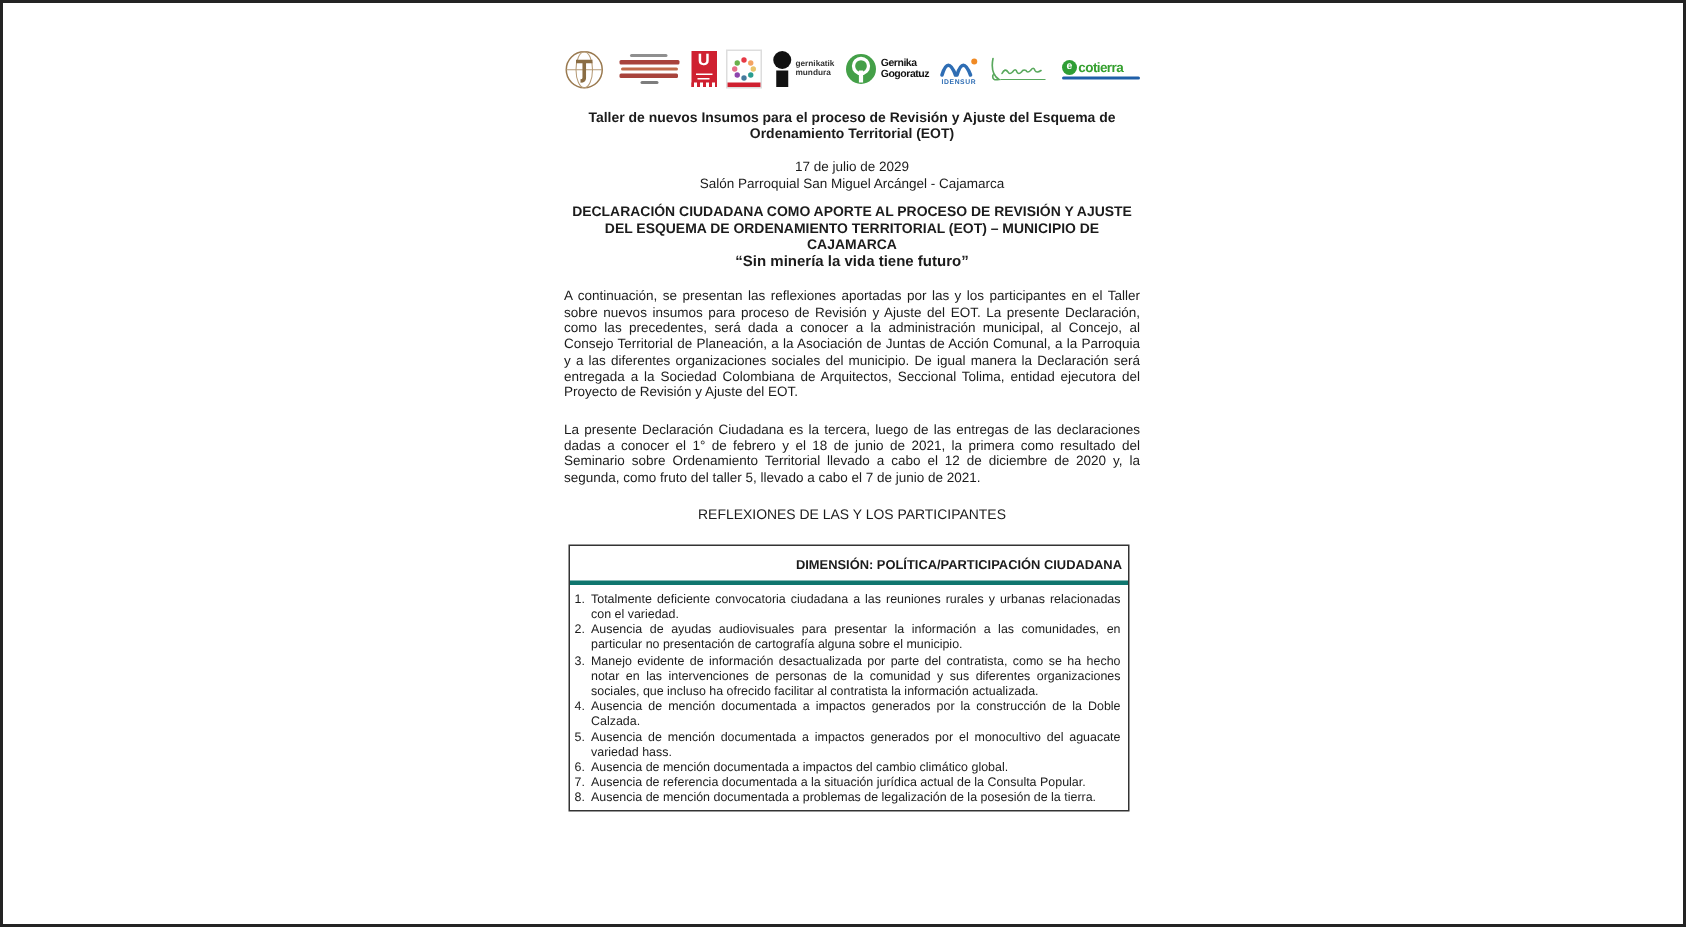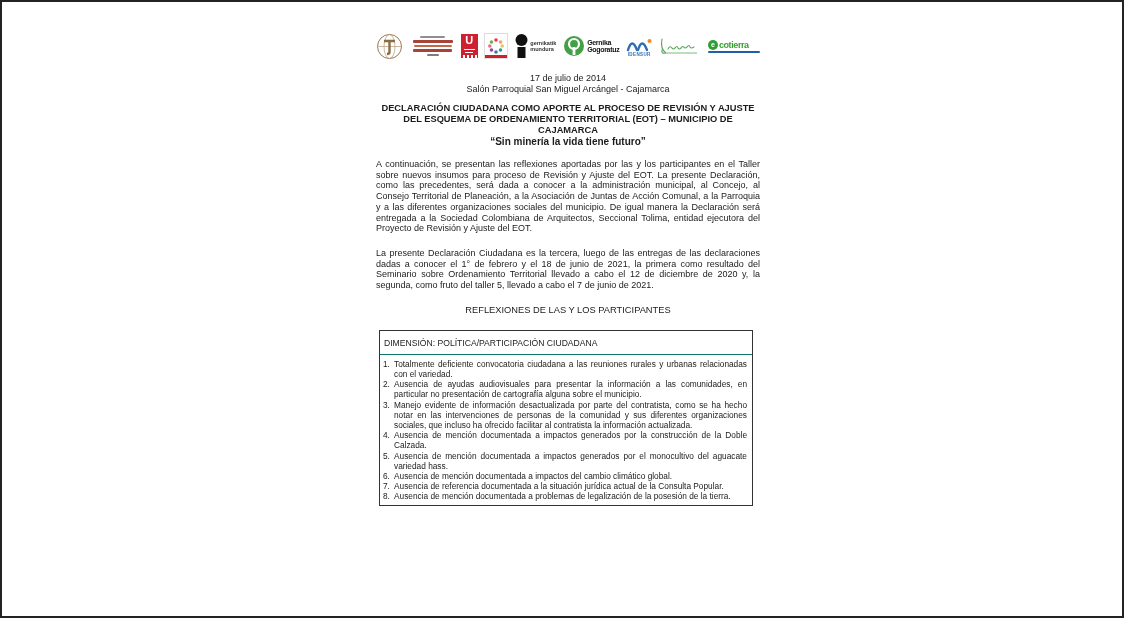--- a/index.html
+++ b/index.html
@@ -54,22 +54,22 @@
   .title { font-size: 9.3px; font-weight: bold; line-height: 11px; margin: 0 0 11px 0; }
   .meta  { font-size: 9px; line-height: 10.5px; margin: 0 0 9px 0; }
   .decl  { font-size: 9.3px; font-weight: bold; line-height: 11px; margin: 0; }
   .slogan{ font-size: 10px; font-weight: bold; line-height: 11px; margin: 0 0 12px 0; }
   .para  { font-size: 9px; line-height: 10.7px; text-align: justify; margin: 0 0 14px 0; }
   .section { font-size: 9.3px; font-weight: normal; line-height: 11px; margin: 0 0 14px 0; }
   .intro { font-size: 9px; line-height: 10.7px; text-align: justify; margin: 0 0 9px 0; }
   
   .rtable { border: 1px solid #333; width: 372px; margin-left: 3px; }
   .rtable-header {
-    font-size: 8.6px; font-weight: normal; text-align: left;
-    padding: 7px 4px 6px 4px; border-bottom: 1px solid #0f766e;
+    font-size: 8.6px; font-weight: bold; text-align: right;
+    padding: 7px 4px 6px 4px; border-bottom: 3px solid #0f766e;
   }
   .rtable-body { padding: 4px 5px 3px 3px; }
   .ritem { display: flex; font-size: 8.3px; line-height: 10.2px; }
   .ritem .num { width: 11px; flex: 0 0 11px; text-align: left; }
   .ritem .txt { flex: 1; text-align: justify; }
 </style>
 </head>
 <body>
 
 <div class="canvas">
@@ -156,23 +156,24 @@
 
       <span class="logo ecotierra">
         <span class="ecorow">
           <span class="ecircle">e</span>
           <span class="ecotxt">cotierra</span>
         </span>
         <span class="ecoline"></span>
       </span>
     </div>
 
+    <p class="title t-center">Taller de nuevos Insumos para el proceso de Revisión y Ajuste del Esquema de Ordenamiento Territorial (EOT)</p>
 
     <p class="meta t-center">
-      <span>17 de julio de 2014</span><br>
+      <span>17 de julio de 2029</span><br>
       <span>Salón Parroquial San Miguel Arcángel - Cajamarca</span>
     </p>
 
     <p class="decl t-center">DECLARACIÓN CIUDADANA COMO APORTE AL PROCESO DE REVISIÓN Y AJUSTE DEL ESQUEMA DE ORDENAMIENTO TERRITORIAL (EOT) – MUNICIPIO DE CAJAMARCA</p>
     <p class="slogan t-center">“Sin minería la vida tiene futuro”</p>
 
     <p class="para">A continuación, se presentan las reflexiones aportadas por las y los participantes en el Taller sobre nuevos insumos para proceso de Revisión y Ajuste del EOT. La presente Declaración, como las precedentes, será dada a conocer a la administración municipal, al Concejo, al Consejo Territorial de Planeación, a la Asociación de Juntas de Acción Comunal, a la Parroquia y a las diferentes organizaciones sociales del municipio. De igual manera la Declaración será entregada a la Sociedad Colombiana de Arquitectos, Seccional Tolima, entidad ejecutora del Proyecto de Revisión y Ajuste del EOT.</p>
     <p class="para">La presente Declaración Ciudadana es la tercera, luego de las entregas de las declaraciones dadas a conocer el 1° de febrero y el 18 de junio de 2021, la primera como resultado del Seminario sobre Ordenamiento Territorial llevado a cabo el 12 de diciembre de 2020 y, la segunda, como fruto del taller 5, llevado a cabo el 7 de junio de 2021.</p>
 
     <p class="section t-center">REFLEXIONES DE LAS Y LOS PARTICIPANTES</p>

